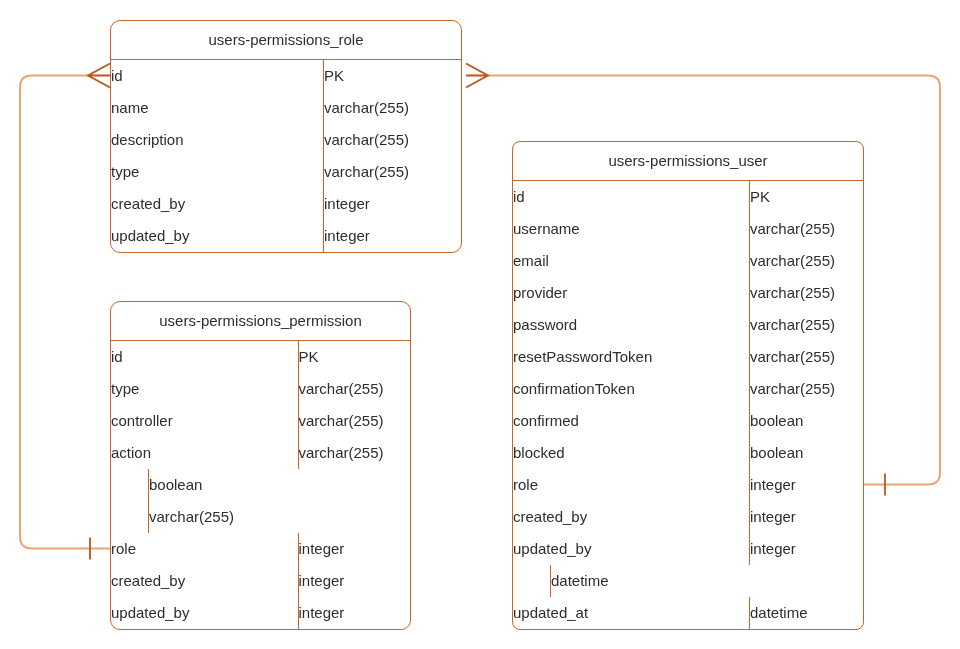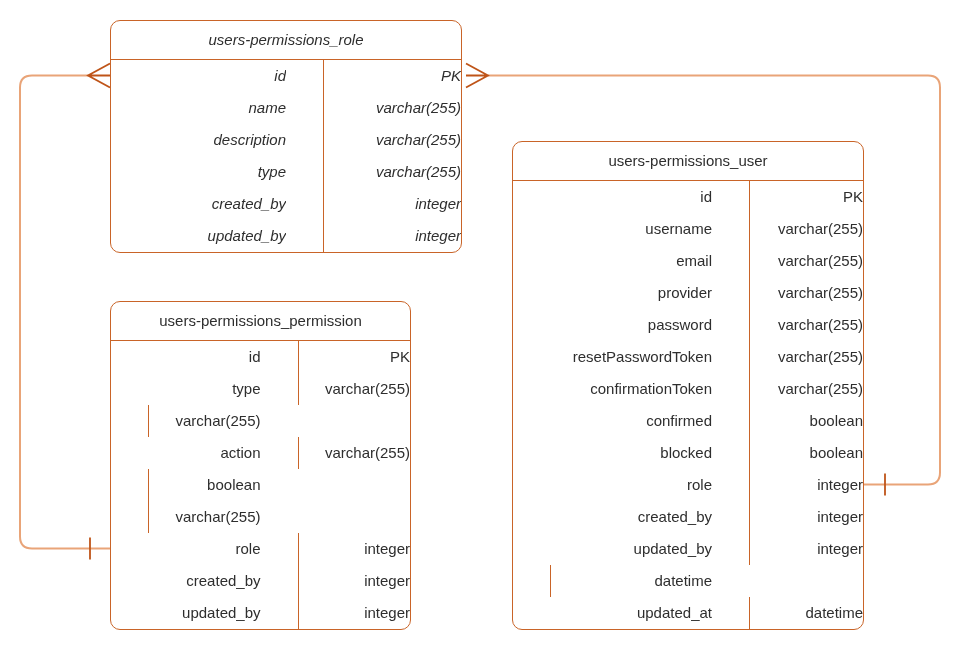--- a/index.html
+++ b/index.html
@@ -18,21 +18,21 @@
     border:1.5px solid var(--table-border,#c96428);
     border-radius:10px;overflow:hidden;
   }
   .entity .t-title{
     height:38px;line-height:38px;text-align:center;font-size:15px;
     border-bottom:1.5px solid var(--table-border,#c96428);
     white-space:nowrap;
   }
   .t-row{display:grid;grid-template-columns:var(--c1,50%) var(--c2,50%);height:32px;}
   .t-cell{
-    line-height:32px;font-size:15px;text-align:right;white-space:nowrap;
+    line-height:32px;font-size:15px;text-align:left;white-space:nowrap;
     overflow:hidden;
   }
   .t-cell.type{border-left:1.5px solid var(--table-border,#c96428);margin-left:37px;}
 </style>
 </head>
 <body style="--background: #ffffff; --table-border: #c96428; --connector: #e9a478; --marker: #bf5418; --text: #2e2e2e;">
 
 <div class="canvas">
 
   <svg class="connectors" viewBox="0 0 960 649">
@@ -43,21 +43,21 @@
       <path class="conn-marker" d="M 90 537.5 V 559.5"></path>
     </g>
 
     <g>
       <path class="conn-line" d="M 488 75.5 H 928 Q 940 75.5 940 87.5 V 472.5 Q 940 484.5 928 484.5 H 864"></path>
       <path class="conn-marker" d="M 466 63.5 L 488 75.5 L 466 87.5 M 466 75.5 H 488"></path>
       <path class="conn-marker" d="M 885 473.5 V 495.5"></path>
     </g>
   </svg>
 
-  <div class="entity" style="left:110px;top:20px;width:352px;font-style:italic;">
+  <div class="entity" style="left:110px;top:20px;width:352px;">
     <div class="t-title">users-permissions_role</div>
     <div class="t-body">
         <div class="t-row">
           <div class="t-cell field">id</div>
           <div class="t-cell type">PK</div>
         </div>
         <div class="t-row">
           <div class="t-cell field">name</div>
           <div class="t-cell type">varchar(255)</div>
         </div>
@@ -85,20 +85,21 @@
     <div class="t-body">
         <div class="t-row">
           <div class="t-cell field">id</div>
           <div class="t-cell type">PK</div>
         </div>
         <div class="t-row">
           <div class="t-cell field">type</div>
           <div class="t-cell type">varchar(255)</div>
         </div>
         <div class="t-row">
+          <div class="t-cell field">controller</div>
           <div class="t-cell type">varchar(255)</div>
         </div>
         <div class="t-row">
           <div class="t-cell field">action</div>
           <div class="t-cell type">varchar(255)</div>
         </div>
         <div class="t-row">
           <div class="t-cell type">boolean</div>
         </div>
         <div class="t-row">
@@ -112,21 +113,21 @@
           <div class="t-cell field">created_by</div>
           <div class="t-cell type">integer</div>
         </div>
         <div class="t-row">
           <div class="t-cell field">updated_by</div>
           <div class="t-cell type">integer</div>
         </div>
       </div>
   </div>
 
-  <div class="entity" style="left:512px;top:141px;width:352px;--c1:199px;--c2:1fr;">
+  <div class="entity" style="left:512px;top:141px;width:352px;border-radius:8px;--c1:199px;--c2:1fr;">
     <div class="t-title">users-permissions_user</div>
     <div class="t-body">
         <div class="t-row">
           <div class="t-cell field">id</div>
           <div class="t-cell type">PK</div>
         </div>
         <div class="t-row">
           <div class="t-cell field">username</div>
           <div class="t-cell type">varchar(255)</div>
         </div>

